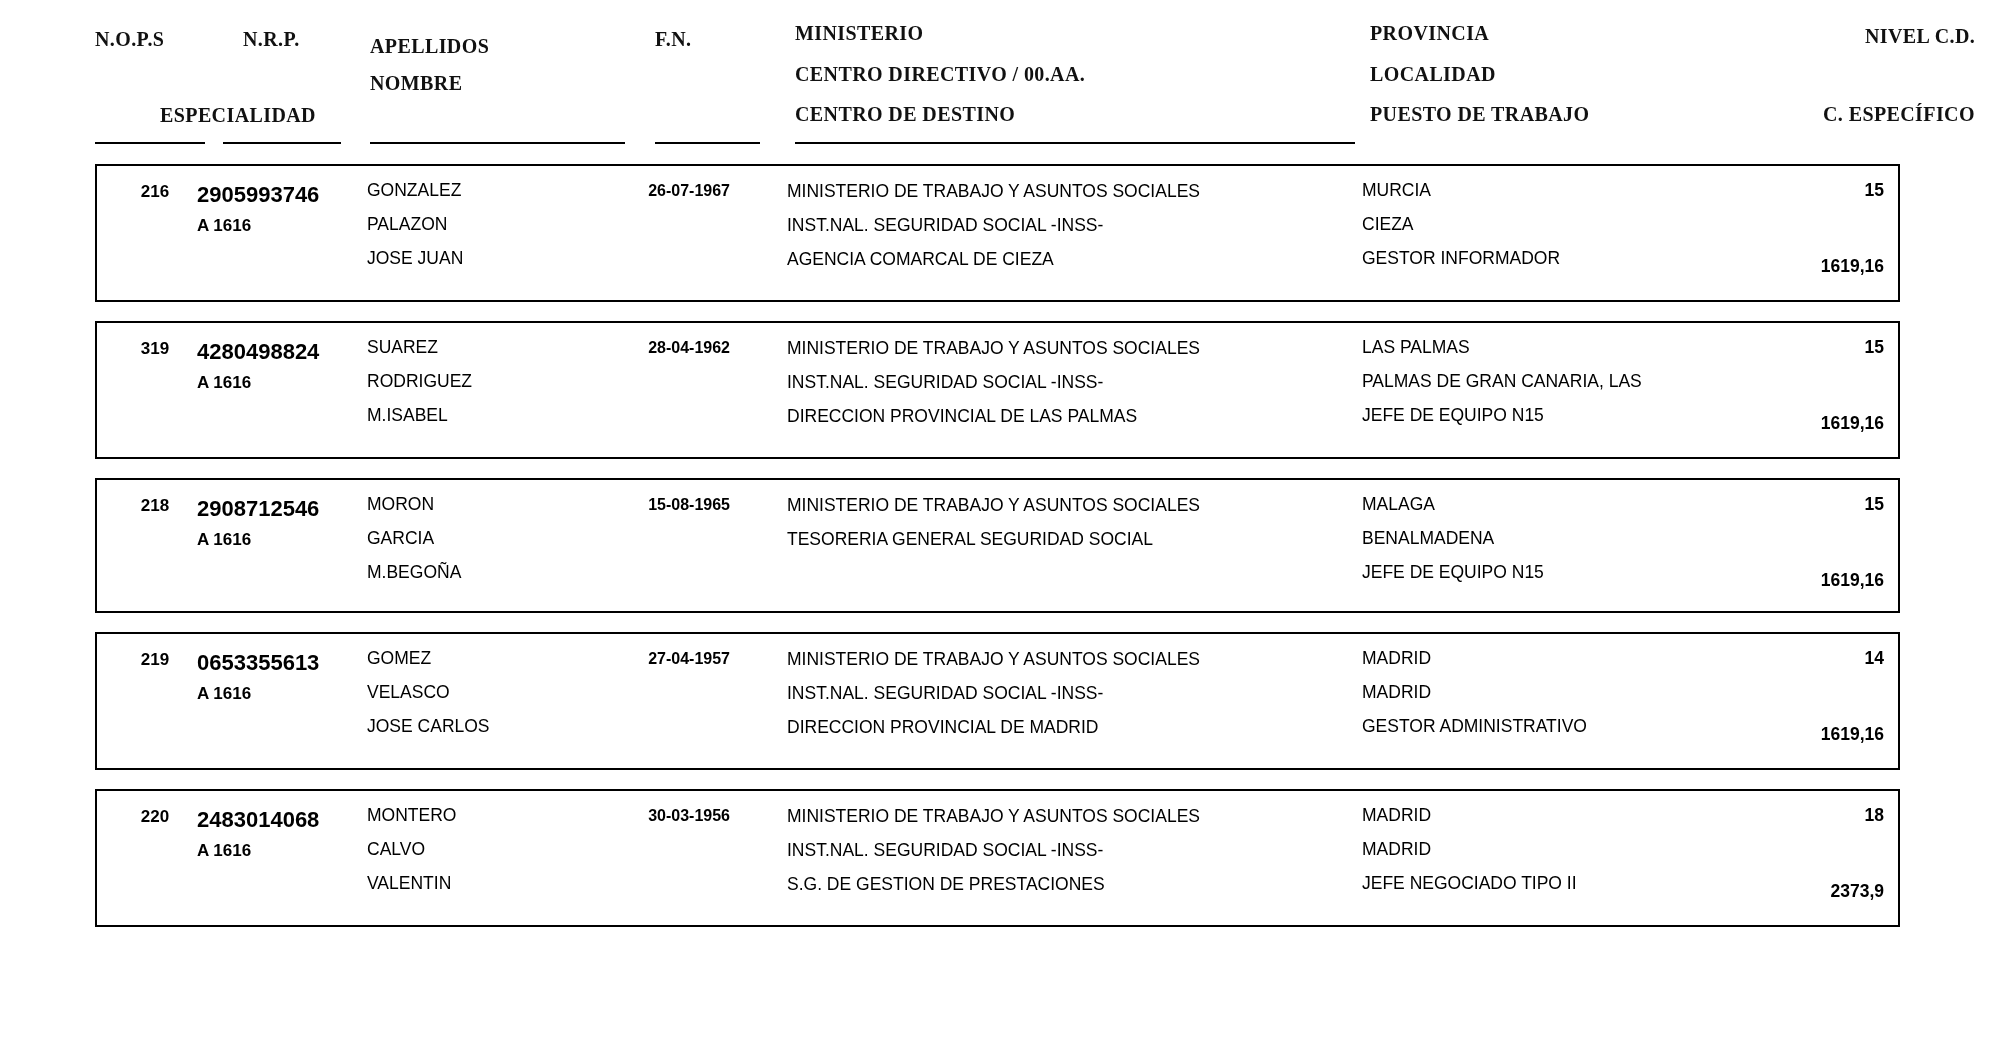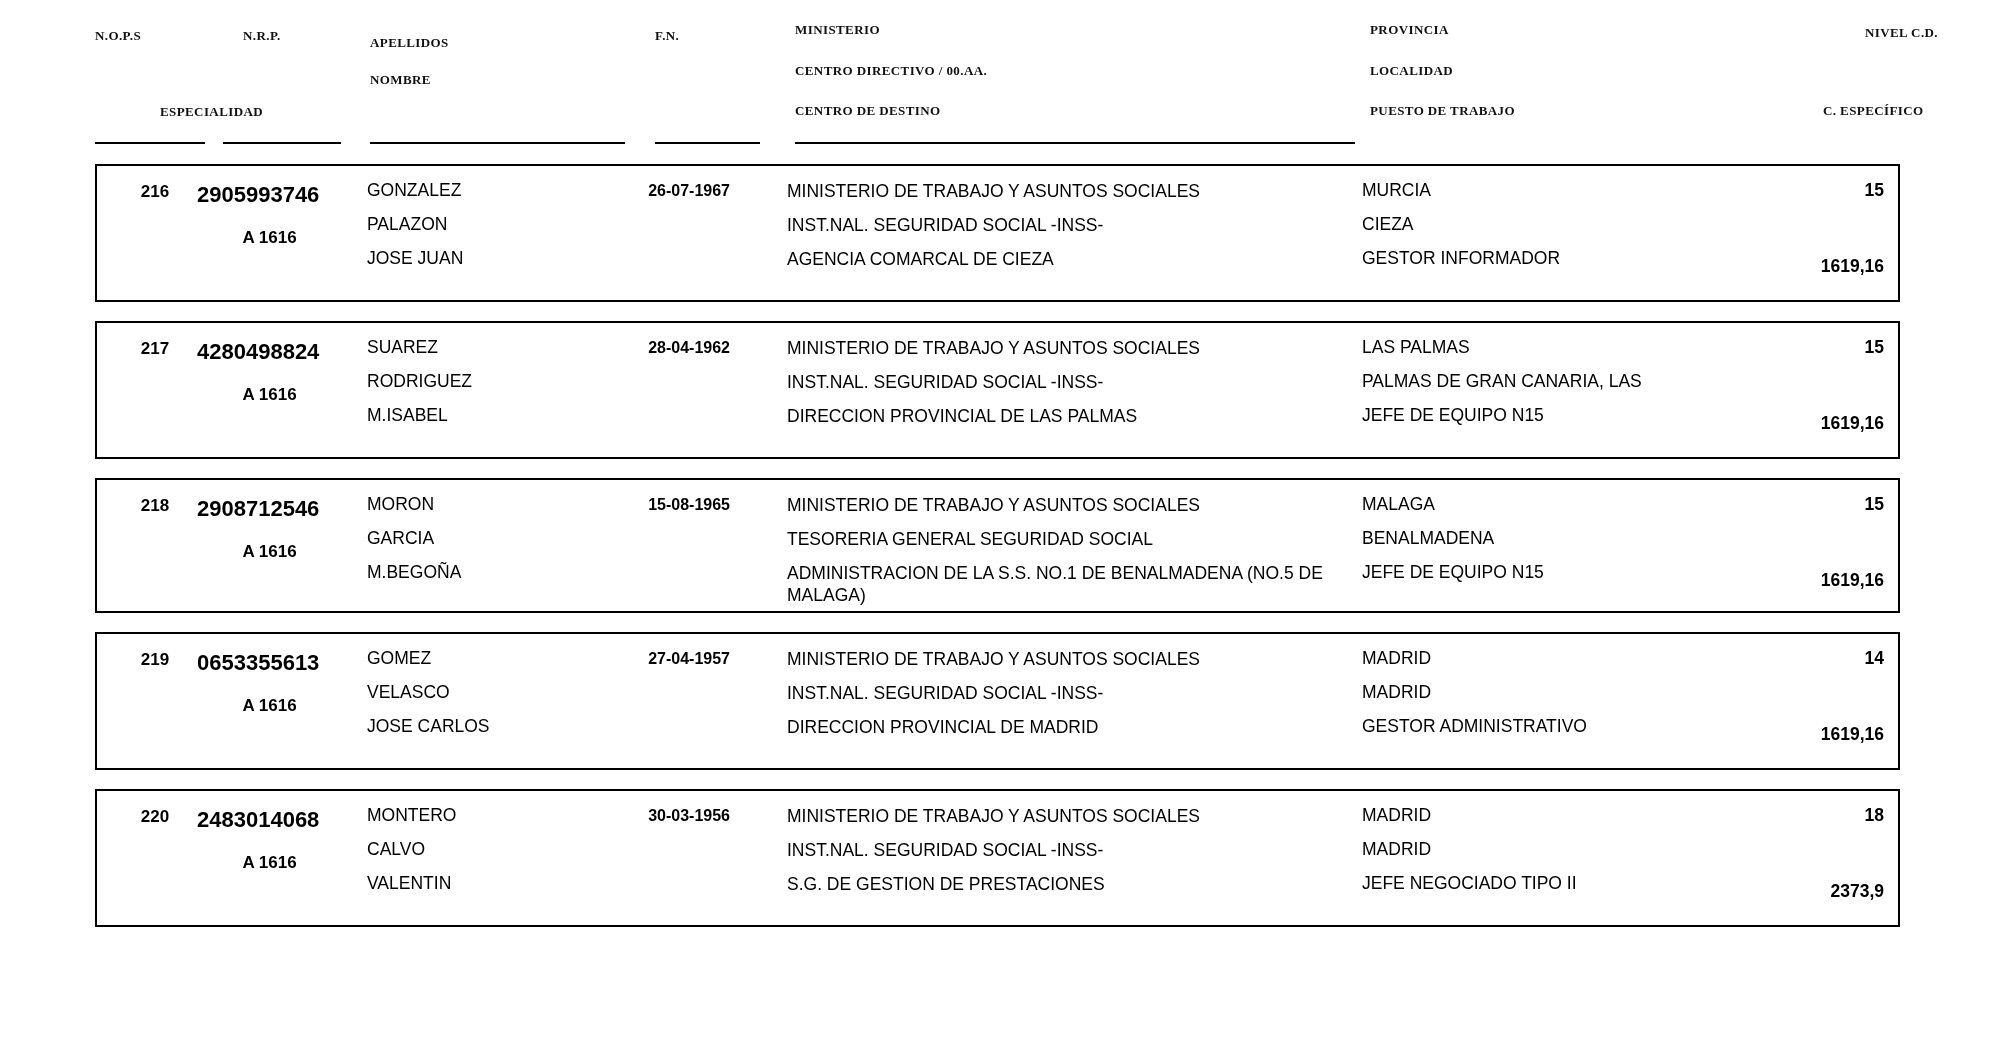--- a/index.html
+++ b/index.html
@@ -25,21 +25,21 @@
   
   .header {
     position: relative;
     height: 150px;
     margin: 0 100px 0 95px;
   }
   .hdr-cell {
     position: absolute;
     font-family: "Liberation Serif", serif;
     font-weight: bold;
-    font-size: 13px;
+    font-size: 20px;
     letter-spacing: 0.4px;
     color: #111;
     white-space: nowrap;
   }
   .h-nops      { left: 0px;    top: 28px; }
   .h-nrp       { left: 128px;  top: 28px; margin-left: 20px; }
   .h-espec     { left: 65px;   top: 104px; }
   .h-apellidos { left: 275px;  top: 35px; }
   .h-nombre    { left: 275px;  top: 72px; }
   .h-fn        { left: 560px;  top: 28px; }
@@ -82,21 +82,21 @@
     position: absolute;
     font-size: 17.5px;
     font-family: "Liberation Sans", sans-serif;
     color: #000;
     white-space: nowrap;
   }
 
   
   .c-nops   { left: 12px;  width: 92px; text-align: center; font-weight: bold; font-size: 17px; }
   .c-nrp    { left: 100px; width: 145px; text-align: left; font-weight: bold; font-size: 22px; }
-  .c-espec  { left: 100px; width: 145px; text-align: center; font-weight: bold; font-size: 17px; margin-top: 12px; }
+  .c-espec  { left: 100px; width: 145px; text-align: left; font-weight: bold; font-size: 17px; }
   .c-ape    { left: 270px; }
   .c-fn     { left: 518px; width: 115px; text-align: right; font-weight: bold; font-size: 16px; }
   .c-min    { left: 690px; max-width: 570px; white-space: normal; line-height: 1.28; }
   .c-prov   { left: 1265px; max-width: 430px; }
   .c-nivel  { right: 14px; text-align: right; font-weight: bold; }
   .c-cesp   { right: 14px; text-align: right; font-weight: bold; }
 
   .row1 { top: 14px; }
   .row2 { top: 48px; }
   .row3 { top: 82px; }
@@ -147,21 +147,21 @@
       <div class="cell c-min row2">INST.NAL. SEGURIDAD SOCIAL -INSS-</div>
       <div class="cell c-min row3">AGENCIA COMARCAL DE CIEZA</div>
       <div class="cell c-prov row1">MURCIA</div>
       <div class="cell c-prov row2">CIEZA</div>
       <div class="cell c-prov row3">GESTOR INFORMADOR</div>
       <div class="cell c-nivel row1">15</div>
       <div class="cell c-cesp row-cesp">1619,16</div>
     </div>
 
     <div class="record">
-      <div class="cell c-nops row1-num">217</div>
+      <div class="cell c-nops row1-num">319</div>
       <div class="cell c-nrp row1-num">4280498824</div>
       <div class="cell c-espec row2-num">A  1616</div>
       <div class="cell c-ape row1">SUAREZ</div>
       <div class="cell c-ape row2">RODRIGUEZ</div>
       <div class="cell c-ape row3">M.ISABEL</div>
       <div class="cell c-fn row1-num">28-04-1962</div>
       <div class="cell c-min row1">MINISTERIO DE TRABAJO Y ASUNTOS SOCIALES</div>
       <div class="cell c-min row2">INST.NAL. SEGURIDAD SOCIAL -INSS-</div>
       <div class="cell c-min row3">DIRECCION PROVINCIAL DE LAS PALMAS</div>
       <div class="cell c-prov row1">LAS PALMAS</div>
@@ -174,21 +174,20 @@
     <div class="record rec-tall">
       <div class="cell c-nops row1-num">218</div>
       <div class="cell c-nrp row1-num">2908712546</div>
       <div class="cell c-espec row2-num">A  1616</div>
       <div class="cell c-ape row1">MORON</div>
       <div class="cell c-ape row2">GARCIA</div>
       <div class="cell c-ape row3">M.BEGOÑA</div>
       <div class="cell c-fn row1-num">15-08-1965</div>
       <div class="cell c-min row1">MINISTERIO DE TRABAJO Y ASUNTOS SOCIALES</div>
       <div class="cell c-min row2">TESORERIA GENERAL SEGURIDAD SOCIAL</div>
-      <div class="cell c-min row3">ADMINISTRACION DE LA S.S. NO.1 DE BENALMADENA (NO.5 DE MALAGA)</div>
       <div class="cell c-prov row1">MALAGA</div>
       <div class="cell c-prov row2">BENALMADENA</div>
       <div class="cell c-prov row3">JEFE DE EQUIPO N15</div>
       <div class="cell c-nivel row1">15</div>
       <div class="cell c-cesp row-cesp">1619,16</div>
     </div>
 
     <div class="record">
       <div class="cell c-nops row1-num">219</div>
       <div class="cell c-nrp row1-num">0653355613</div>

